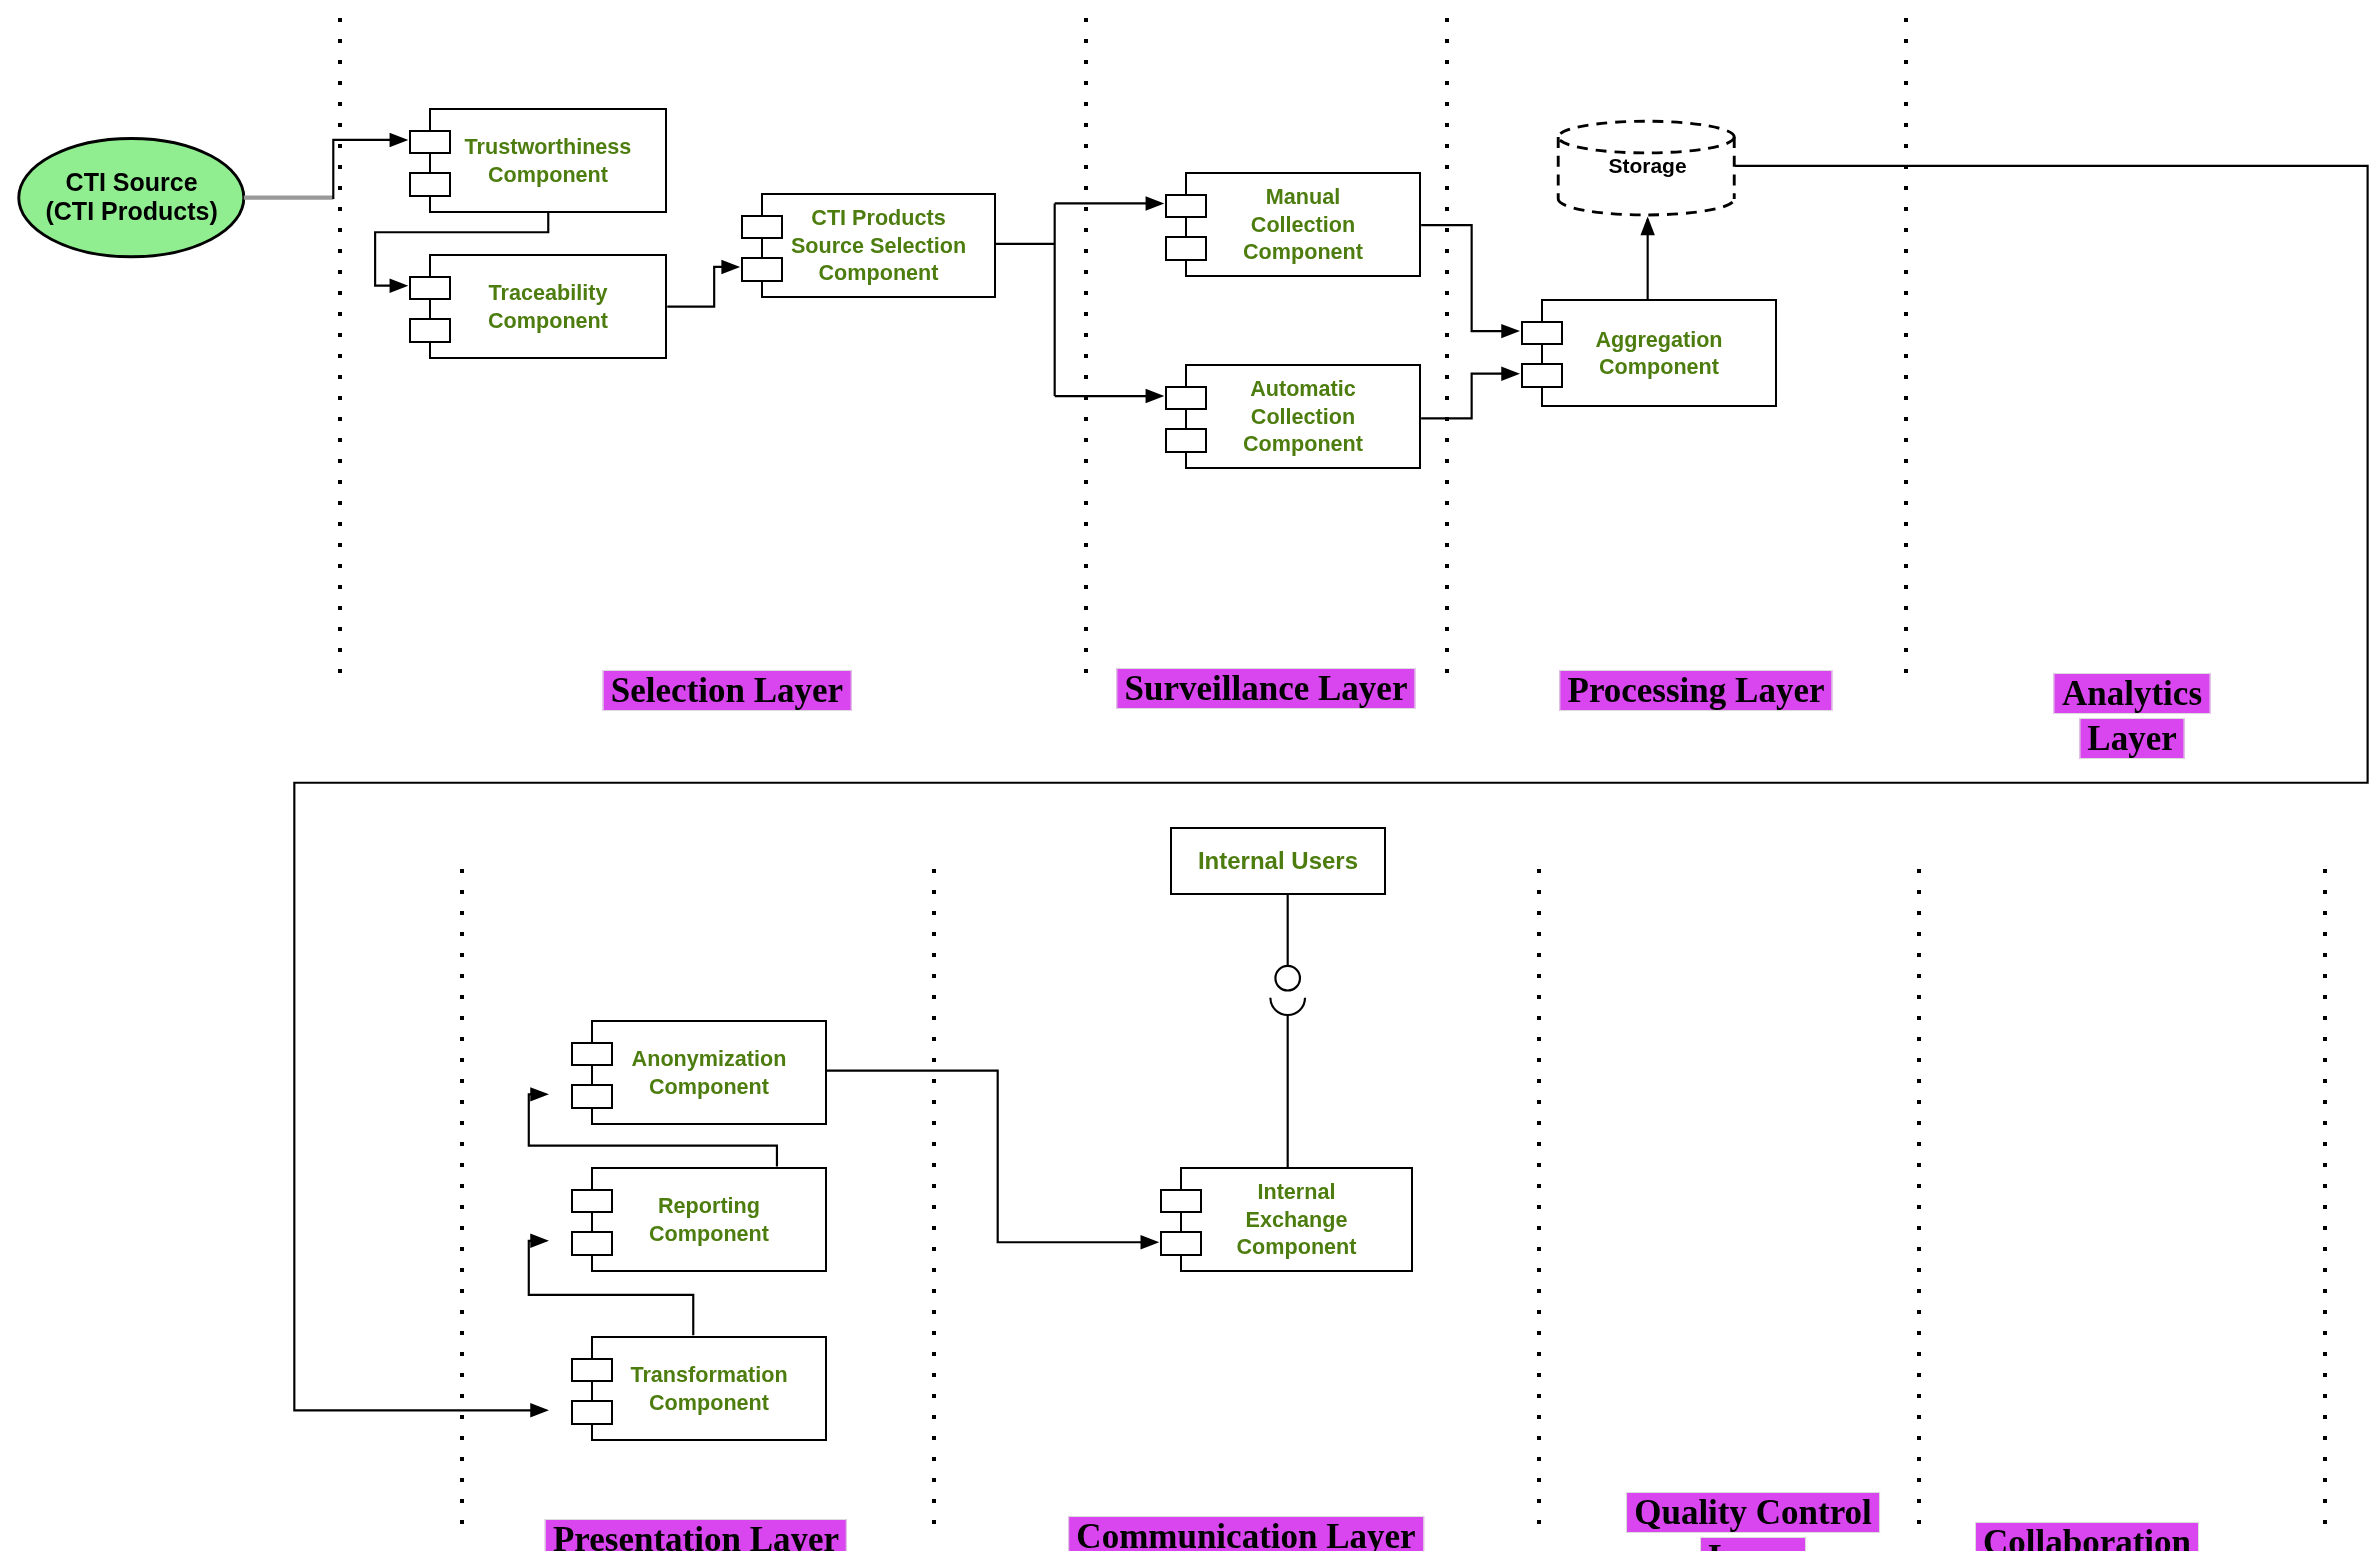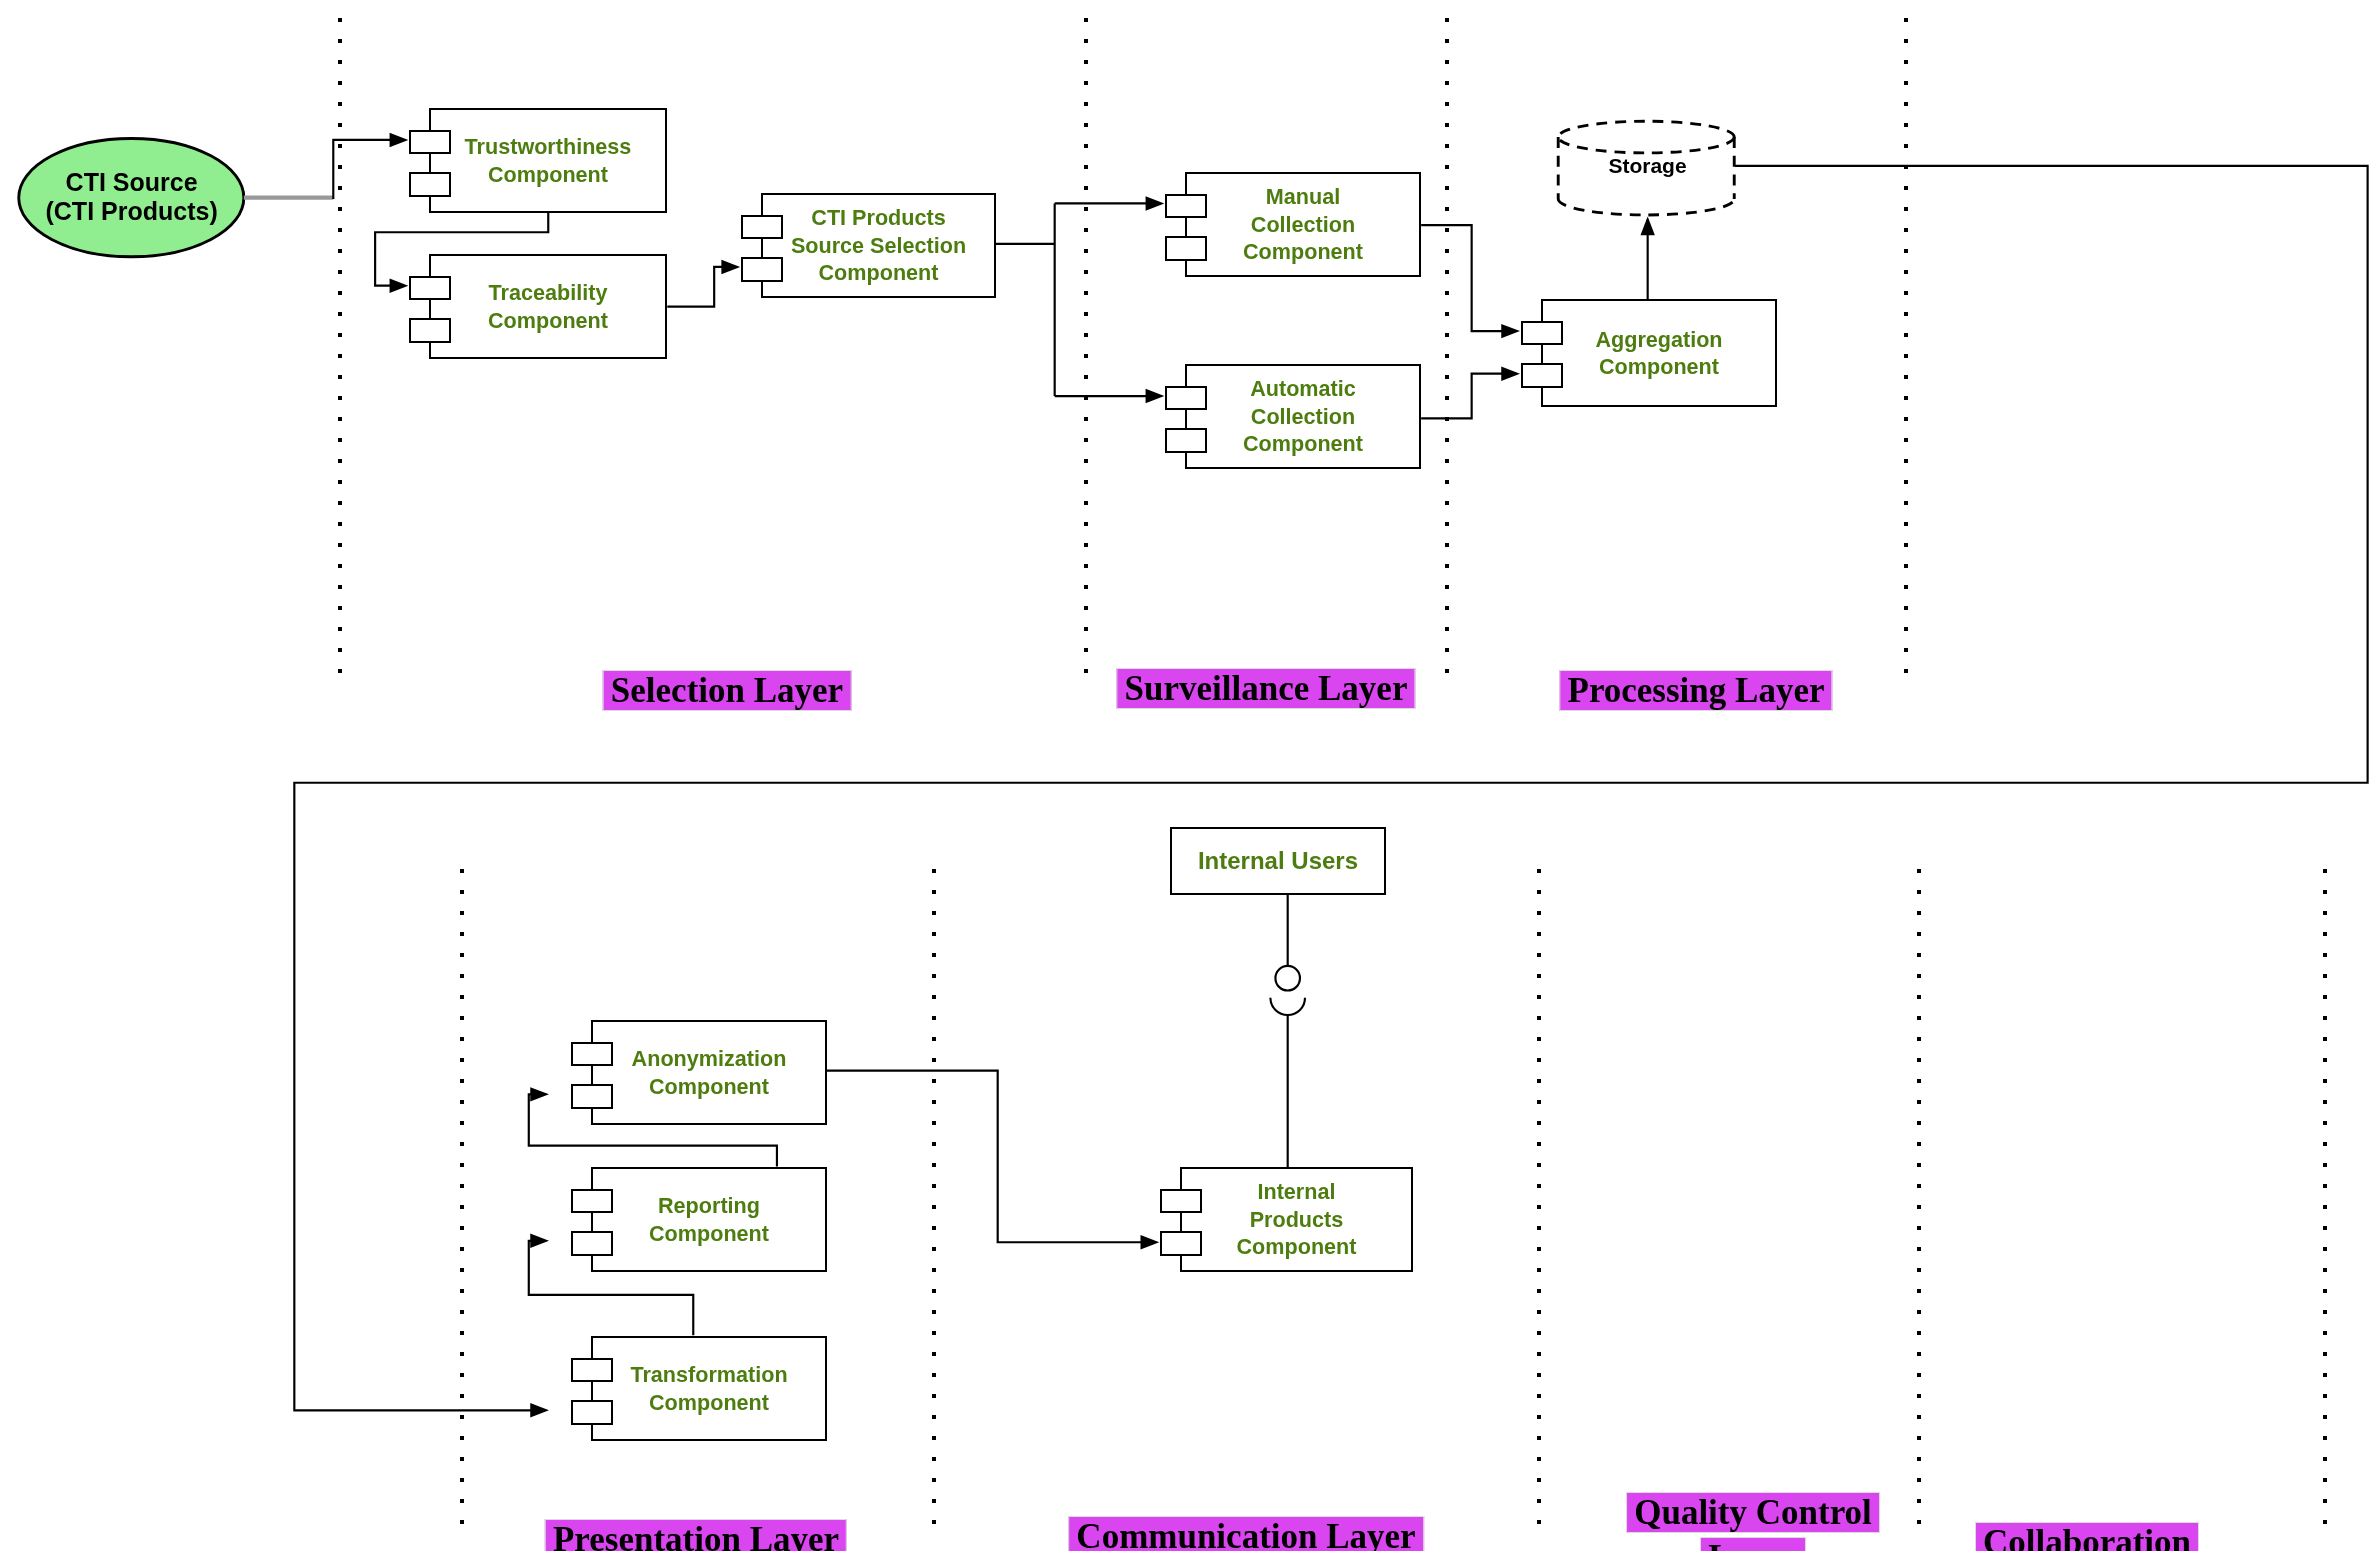--- a/index.html
+++ b/index.html
@@ -199,32 +199,35 @@
     <span class="port p1"></span>
     <span class="port p2"></span>
     <span>Transformation
 Component</span>
   </div>
 
   <div class="comp" style="left:1180px;top:1167px;width:233px;height:105px;">
     <span class="port p1"></span>
     <span class="port p2"></span>
     <span>Internal
-Products
+Exchange
 Component</span>
   </div>
 
   <div class="layer-label" style="left:727px;top:623px;">
     <span>Selection Layer</span>
   </div>
   <div class="layer-label" style="left:1266px;top:621px;">
     <span>Surveillance Layer</span>
   </div>
   <div class="layer-label" style="left:1696px;top:623px;">
     <span>Processing Layer</span>
+  </div>
+  <div class="layer-label" style="left:2132px;top:626px;">
+    <span>Analytics Layer</span>
   </div>
   <div class="layer-label" style="left:696px;top:1472px;">
     <span>Presentation Layer</span>
   </div>
   <div class="layer-label" style="left:1246px;top:1469px;">
     <span>Communication Layer</span>
   </div>
   <div class="layer-label" style="left:1753px;top:1445px;">
     <span>Quality Control
 Layer</span>

